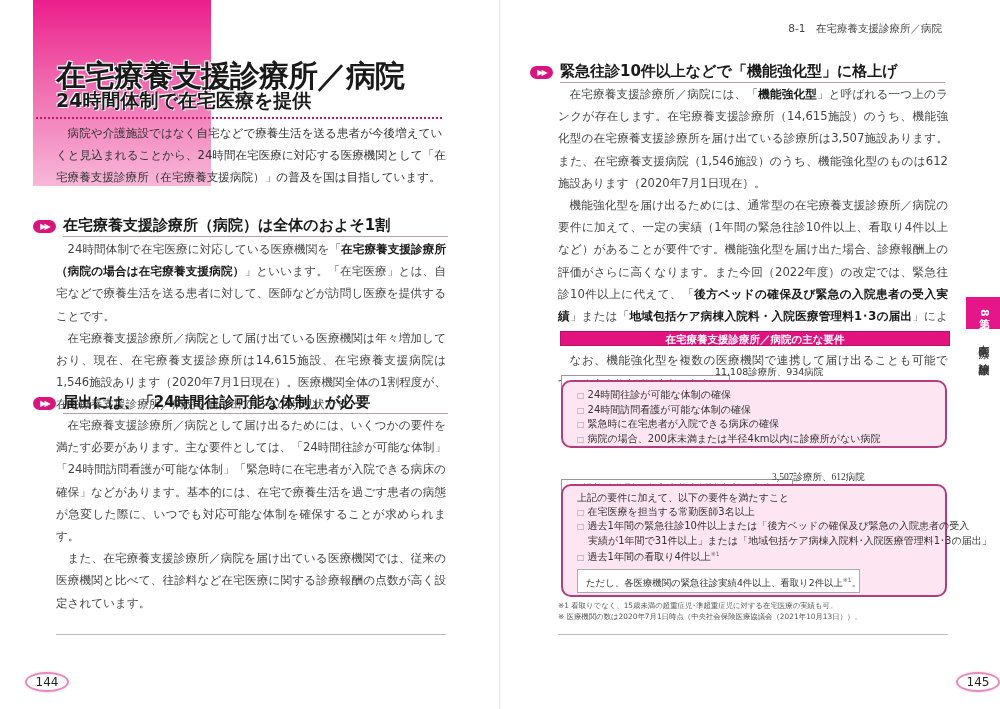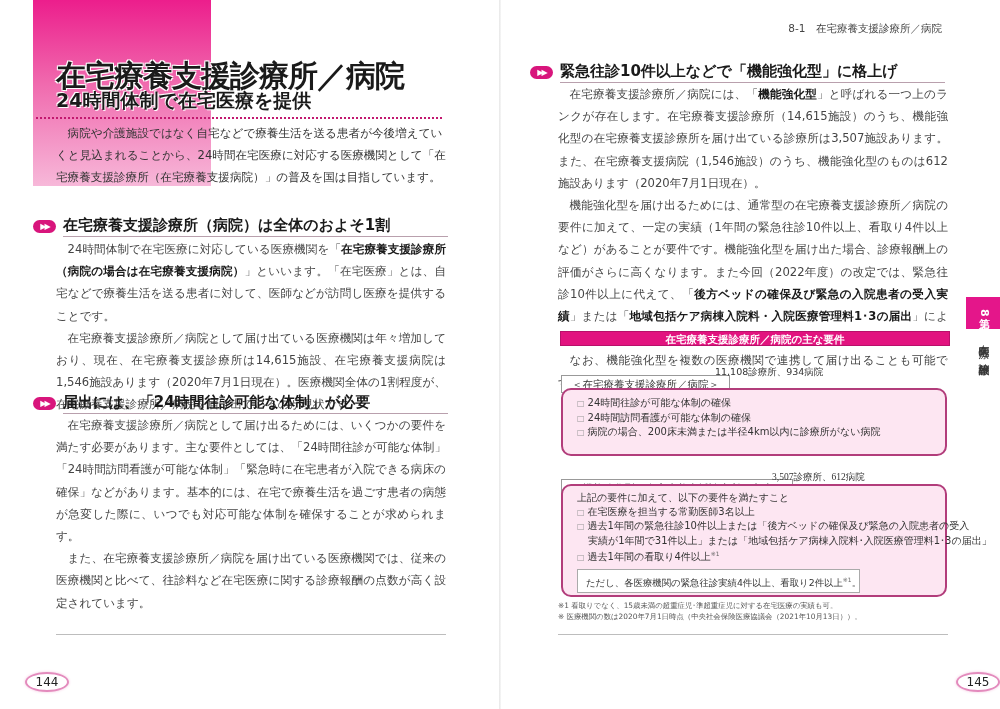--- a/index.html
+++ b/index.html
@@ -98,23 +98,24 @@
   <p>なお、機能強化型を複数の医療機関で連携して届け出ることも可能です。</p>
 </div>
 
 <div class="ch-tab">第8章</div>
 <div class="ch-side">在宅医療の診療報酬</div>
 
 <div class="fig-title">在宅療養支援診療所／病院の主な要件</div>
 
 <div class="lbl-box" style="left:561px; top:360px;">＜在宅療養支援診療所／病院＞</div>
 <div class="lbl-count" style="left:715px; top:366px;">11,108診療所、934病院</div>
-<div class="req-box" style="left:561px; top:380px; width:386px; height:68px;margin-top:8px;">
+<div class="req-box" style="left:561px; top:380px; width:386px; height:68px;">
   <div class="item"><span class="sq">□</span><span>24時間往診が可能な体制の確保</span></div>
   <div class="item"><span class="sq">□</span><span>24時間訪問看護が可能な体制の確保</span></div>
+  <div class="item"><span class="sq">□</span><span>緊急時に在宅患者が入院できる病床の確保</span></div>
   <div class="item"><span class="sq">□</span><span>病院の場合、200床未満または半径4km以内に診療所がない病院</span></div>
 </div>
 
 <div class="lbl-box" style="left:561px; top:464px;">＜機能強化型の在宅療養支援診療所／病院＞</div>
 <div class="lbl-count" style="left:772px; top:471px;font-family:Liberation Serif, serif;">3,507診療所、612病院</div>
 <div class="req-box" style="left:561px; top:484px; width:386px; height:113px; padding-top:5px;">
   <div class="item">上記の要件に加えて、以下の要件を満たすこと</div>
   <div class="item"><span class="sq">□</span><span>在宅医療を担当する常勤医師3名以上</span></div>
   <div class="item"><span class="sq">□</span><span>過去1年間の緊急往診10件以上または「後方ベッドの確保及び緊急の入院患者の受入</span></div>
   <div class="item cont">実績が1年間で31件以上」または「地域包括ケア病棟入院料･入院医療管理料1･3の届出」</div>

